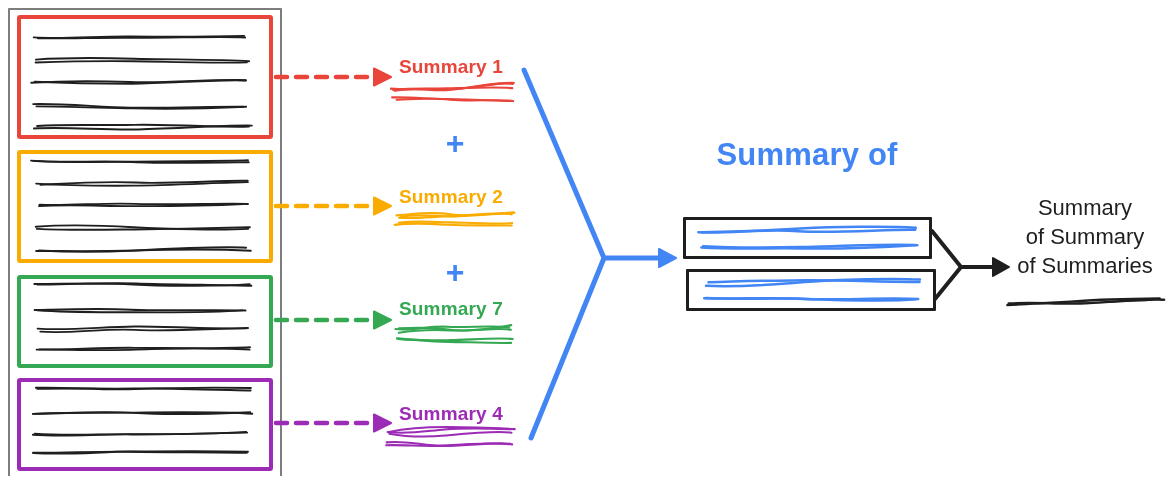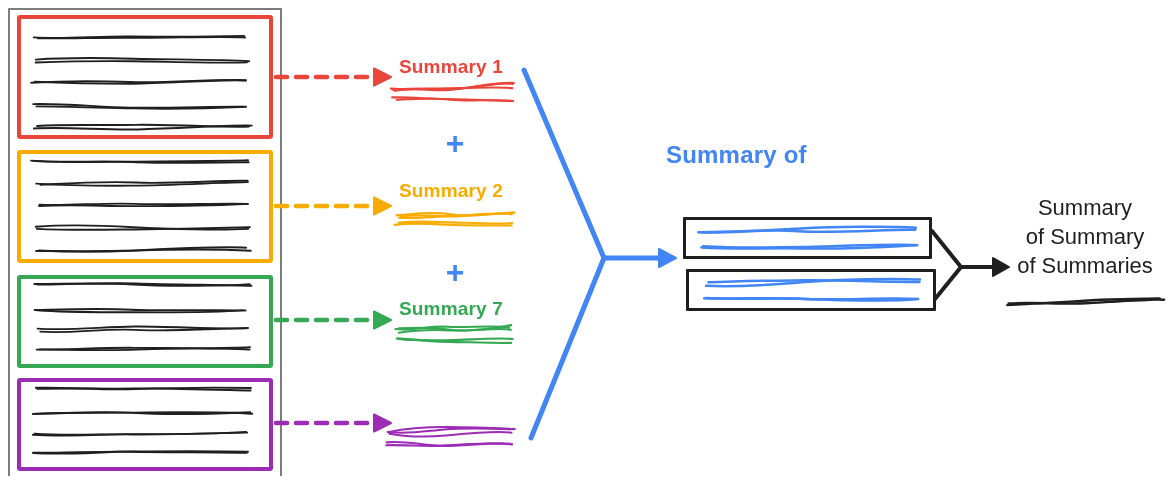--- a/index.html
+++ b/index.html
@@ -36,35 +36,36 @@
   }
   
   .s-label {
     left: 380px; width: 142px;
     text-align: center;
     font-size: 19px; font-weight: 600;
     line-height: 24px;
     letter-spacing: 0.2px;
   }
   .s-label.l1 { top: 55px; }
-  .s-label.l2 { top: 179px; }
+  .s-label.l2 { top: 185px; }
   .s-label.l3 { top: 297px; }
   .s-label.l4 { top: 402px; }
   .plus {
     left: 428px; width: 54px;
     text-align: center;
     font-size: 32px; font-weight: 700;
     line-height: 32px;
   }
   .plus.p1 { top: 127px; }
   .plus.p2 { top: 256px; }
   
   .merge-title {
     left: 666px; top: 132px; width: 282px;
-    font-size: 24px; font-weight: 700;
+    text-align: center;
+    font-size: 31px; font-weight: 700;
     line-height: 45px;
     letter-spacing: 0.2px;
   }
   .merge-box {
     border: 3px solid #1e1e1e; border-radius: 1px;
     background: #ffffff;
   }
   .merge-box.m1 { left: 683px; top: 217px; width: 249px; height: 42px; }
   .merge-box.m2 { left: 686px; top: 269px; width: 250px; height: 42px; }
   
@@ -172,20 +173,21 @@
       <path d="M 1007.3281923262402 305.0947391623631 C 1030.1862209987826 303.48657981306314, 1053.0442496713251 303.001593688596, 1077.4261469220369 301.1531658055819 S 1141.4286272051559 298.752795745898, 1159.7150501431897 298.5384365376085" stroke="#1f1f1f" stroke-width="2.4" fill="none" stroke-linecap="round" stroke-linejoin="round"></path>
       <path d="M 1008.6700322520919 303.54268617462367 C 1031.9903452929343 301.7570644239895, 1055.3106583337765 304.27317251744677, 1080.185658910675 303.5017368211131 S 1145.4825354250333 298.47810520175847, 1164.1387858577073 299.7632539081387" stroke="#1f1f1f" stroke-width="2.4" fill="none" stroke-linecap="round" stroke-linejoin="round"></path>
       <path d="M 1014.3912748093717 303.59914572397247 C 1034.5292338204804 302.96634528385476, 1054.6671928315889 303.40793194179423, 1076.147682443438 303.24159702365284 S 1132.5339676745423 300.84066347982736, 1148.644334883429 300.18375416938215" stroke="#1f1f1f" stroke-width="1.4" fill="none" stroke-linecap="round" stroke-linejoin="round"></path>
     </svg>
 
   <div class="abs s-label l1" style="color: rgb(233, 69, 59);">Summary 1</div>
   <div class="abs plus p1" style="color: rgb(66, 133, 244);">+</div>
   <div class="abs s-label l2" style="color: rgb(249, 171, 0);">Summary 2</div>
   <div class="abs plus p2" style="color: rgb(66, 133, 244);">+</div>
   <div class="abs s-label l3" style="color: rgb(52, 168, 83);">Summary 7</div>
+  <div class="abs s-label l4" style="color: rgb(156, 44, 181);">Summary 4</div>
 
   <div class="abs merge-title" style="color: rgb(66, 133, 244);">
     <div>Summary of</div>
   </div>
 
   <div class="abs final-text" style="color: rgb(31, 31, 31);">
     <div>Summary</div>
     <div>of Summary</div>
     <div>of Summaries</div>
   </div>

